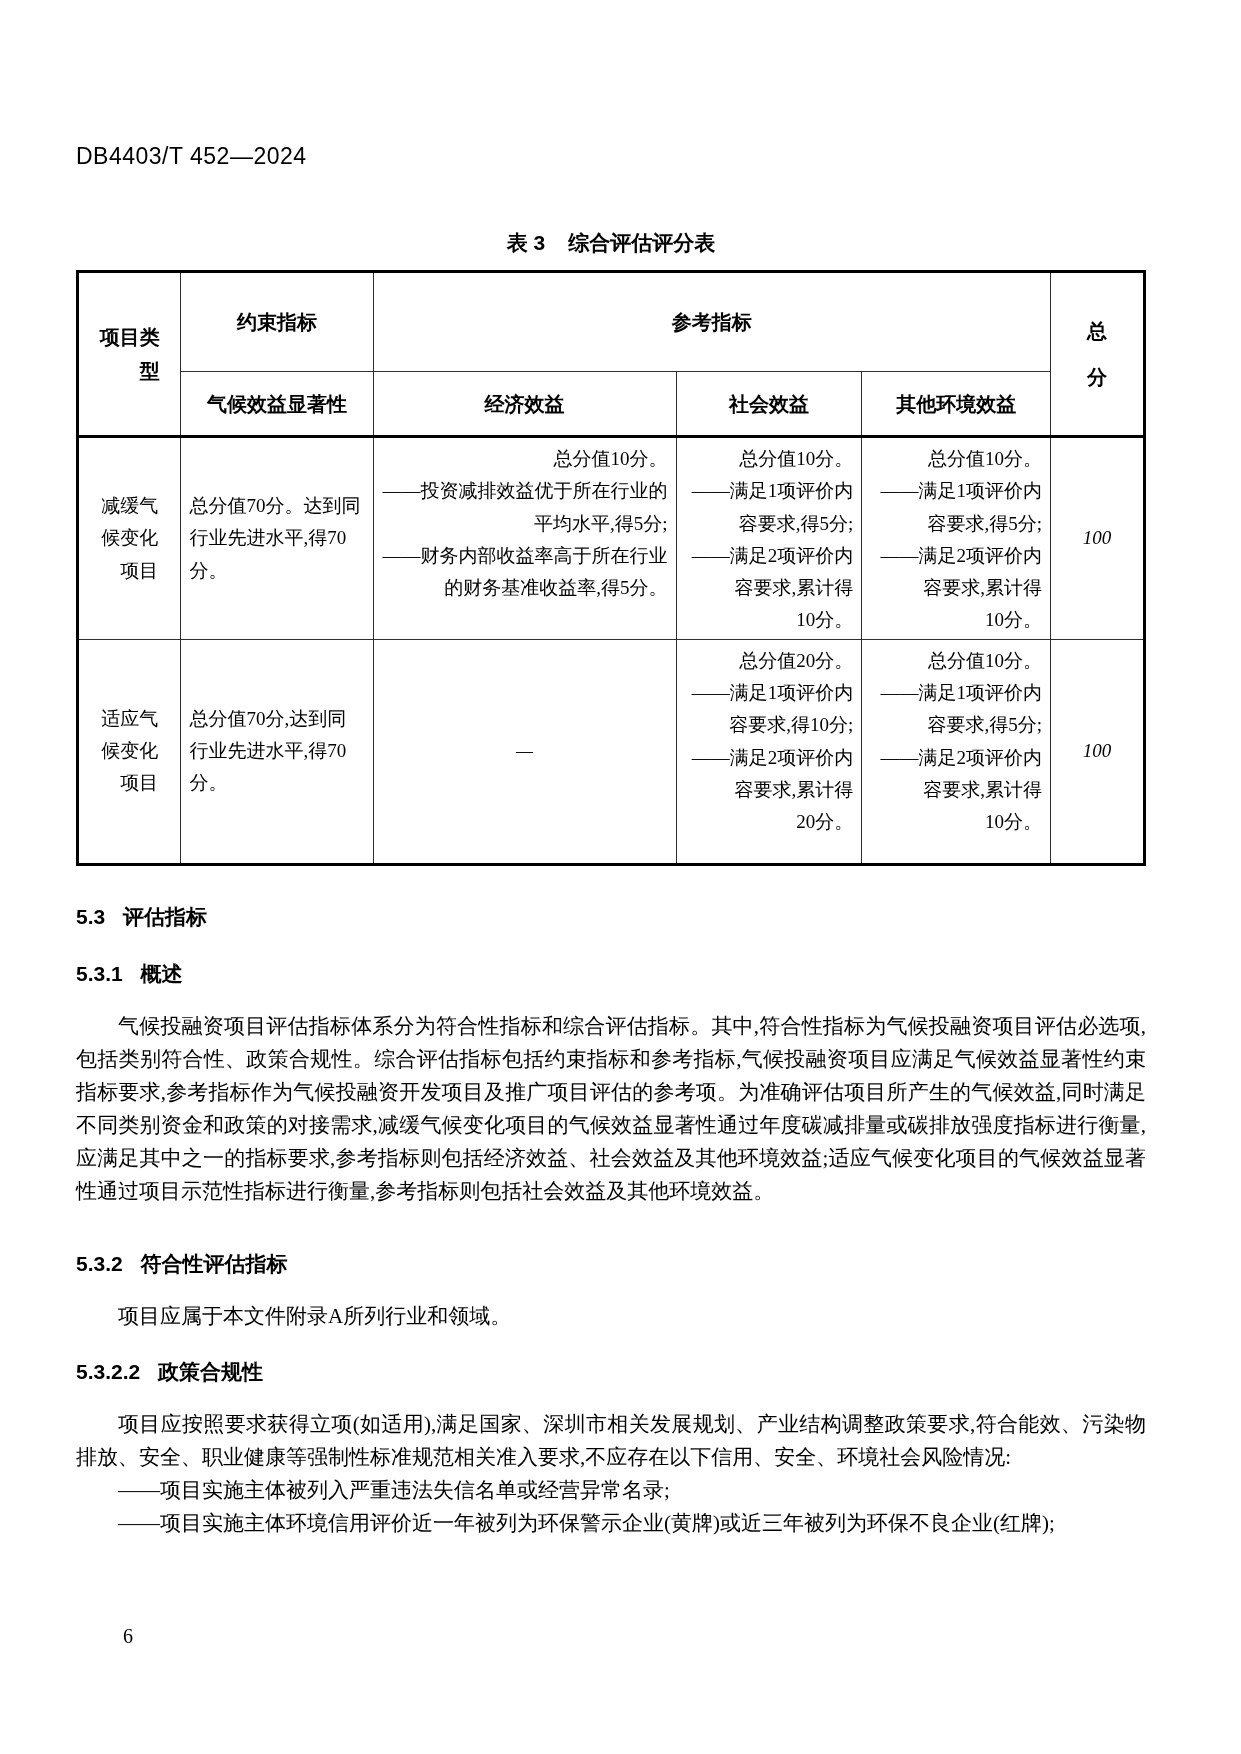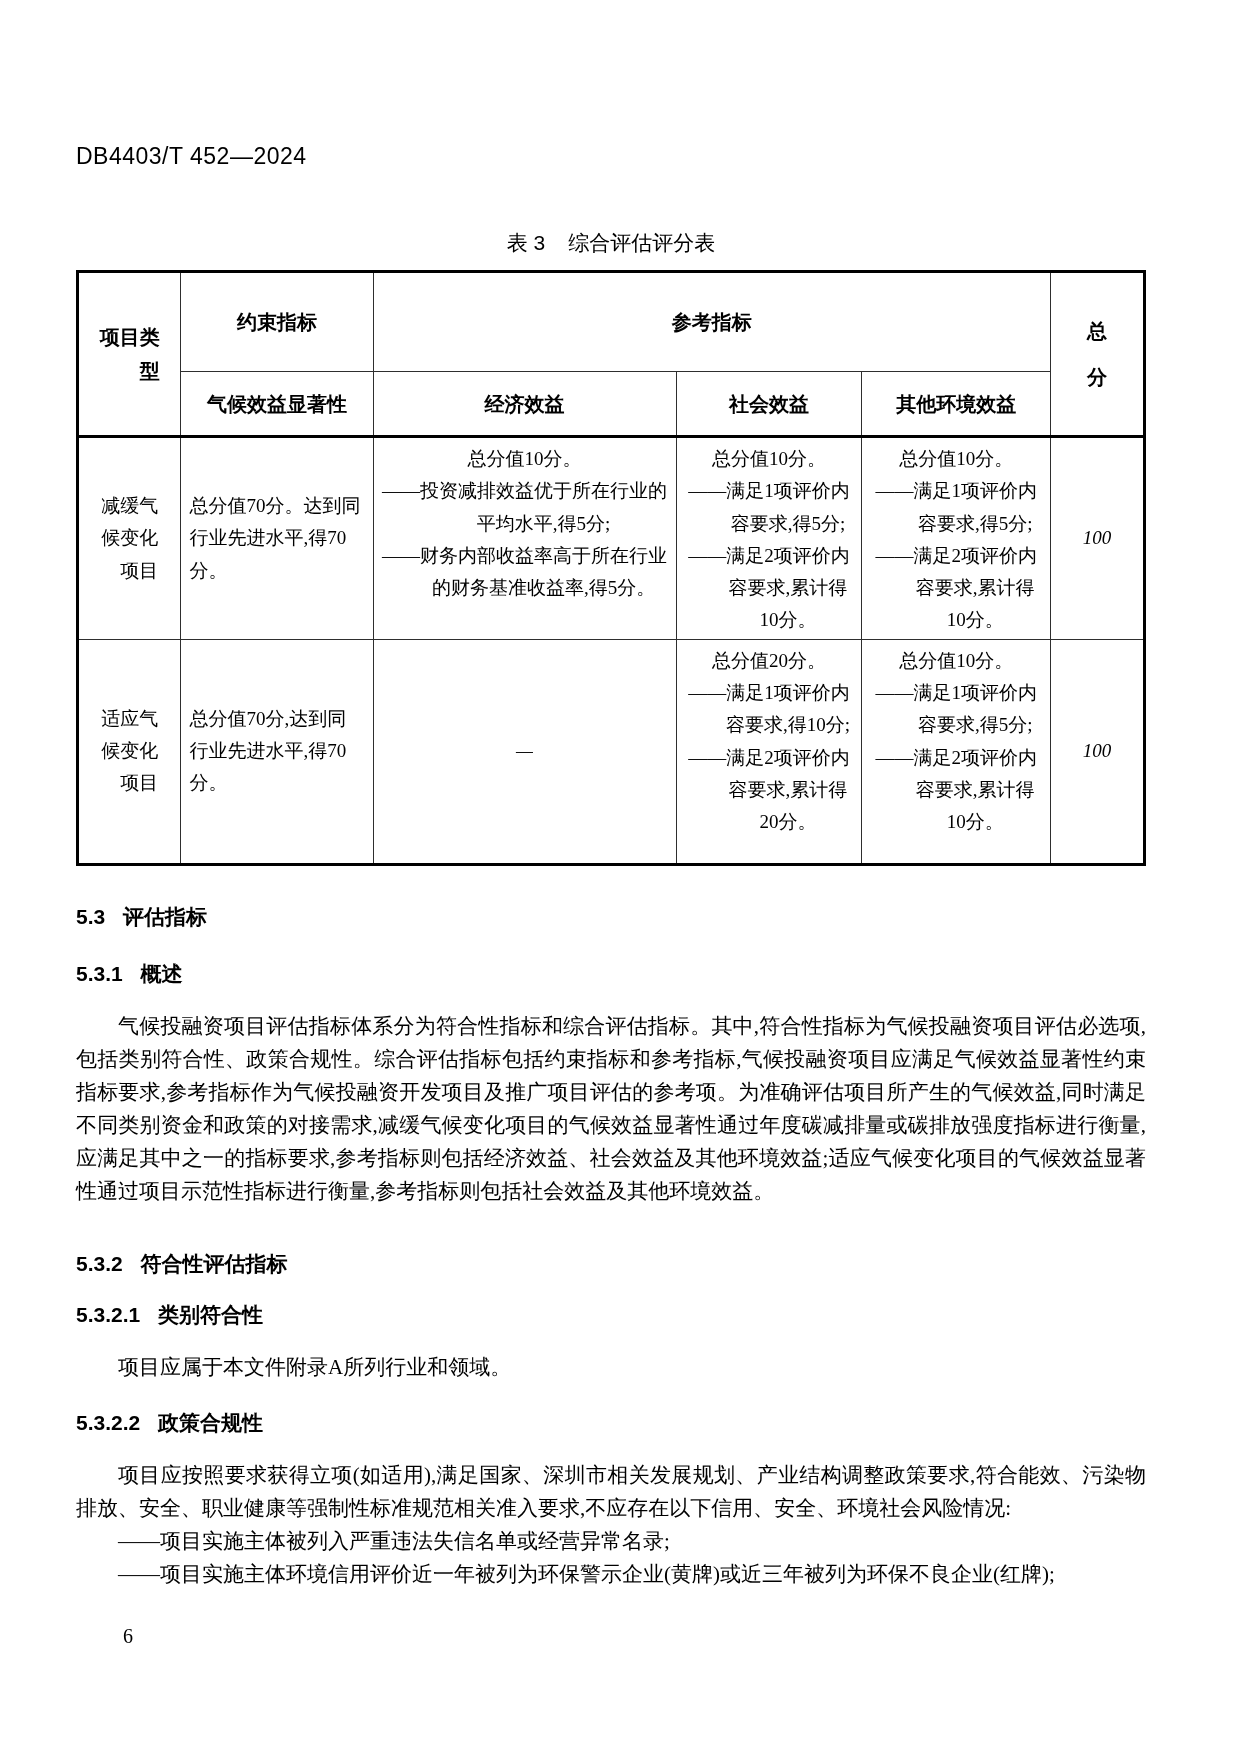--- a/index.html
+++ b/index.html
@@ -23,21 +23,21 @@
     font-family: "Liberation Sans", sans-serif;
     font-size: 23px;
     letter-spacing: 0.5px;
     line-height: 27px;
   }
   .table-title {
     margin-top: 60px;
     margin-bottom: 14px;
     text-align: center;
     font-family: "Liberation Sans", sans-serif;
-    font-weight: normal;
+    font-weight: bold;
     font-size: 21px;
     line-height: 26px;
   }
   .table-title .tgap { display: inline-block; width: 1.1em; }
 
   table.scoring {
     width: 100%;
     border-collapse: collapse;
     table-layout: fixed;
     border: 3px solid #000;
@@ -61,21 +61,21 @@
   .scoring tr.head-top { height: 100px; }
   .scoring tr.subhead { height: 65px; }
   .scoring tr.body-row-1 { height: 200px; }
   .scoring tr.body-row-2 { height: 225px; }
 
   .wrap3 { display: inline-block; width: 3em; word-break: break-all; text-align: right; }
   .wrap1 { display: inline-block; width: 1em; word-break: break-all; text-align: center; line-height: 2.3; }
 
   td.type-cell { text-align: center; }
   td.mid-cell  { text-align: left; vertical-align: middle; }
-  td.list-cell { text-align: center; vertical-align: top; padding-top: 5px; }
+  td.list-cell { text-align: right; vertical-align: top; padding-top: 5px; }
   td.center-cell { text-align: center; font-style: italic; }
   .dash-item { padding-left: 2em; text-indent: -2em; }
 
   .heading {
     font-family: "Liberation Sans", sans-serif;
     font-weight: bold;
     font-size: 21px;
     line-height: 25px;
   }
   .h-53    { margin-top: 38px; }
@@ -189,23 +189,20 @@
   <div class="heading h-531">
     <span class="num">5.3.1</span><span>概述</span>
   </div>
 
   <div class="para">气候投融资项目评估指标体系分为符合性指标和综合评估指标。其中,符合性指标为气候投融资项目评估必选项,包括类别符合性、政策合规性。综合评估指标包括约束指标和参考指标,气候投融资项目应满足气候效益显著性约束指标要求,参考指标作为气候投融资开发项目及推广项目评估的参考项。为准确评估项目所产生的气候效益,同时满足不同类别资金和政策的对接需求,减缓气候变化项目的气候效益显著性通过年度碳减排量或碳排放强度指标进行衡量,应满足其中之一的指标要求,参考指标则包括经济效益、社会效益及其他环境效益;适应气候变化项目的气候效益显著性通过项目示范性指标进行衡量,参考指标则包括社会效益及其他环境效益。</div>
 
   <div class="heading h-532">
     <span class="num">5.3.2</span><span>符合性评估指标</span>
   </div>
 
-  <div class="heading h-5321">
-    <span class="num">5.3.2.1</span><span>类别符合性</span>
-  </div>
 
   <div class="para">项目应属于本文件附录A所列行业和领域。</div>
 
   <div class="heading h-5322">
     <span class="num">5.3.2.2</span><span>政策合规性</span>
   </div>
 
   <div class="para">项目应按照要求获得立项(如适用),满足国家、深圳市相关发展规划、产业结构调整政策要求,符合能效、污染物排放、安全、职业健康等强制性标准规范相关准入要求,不应存在以下信用、安全、环境社会风险情况:</div>
 
   <div class="dash-list">

